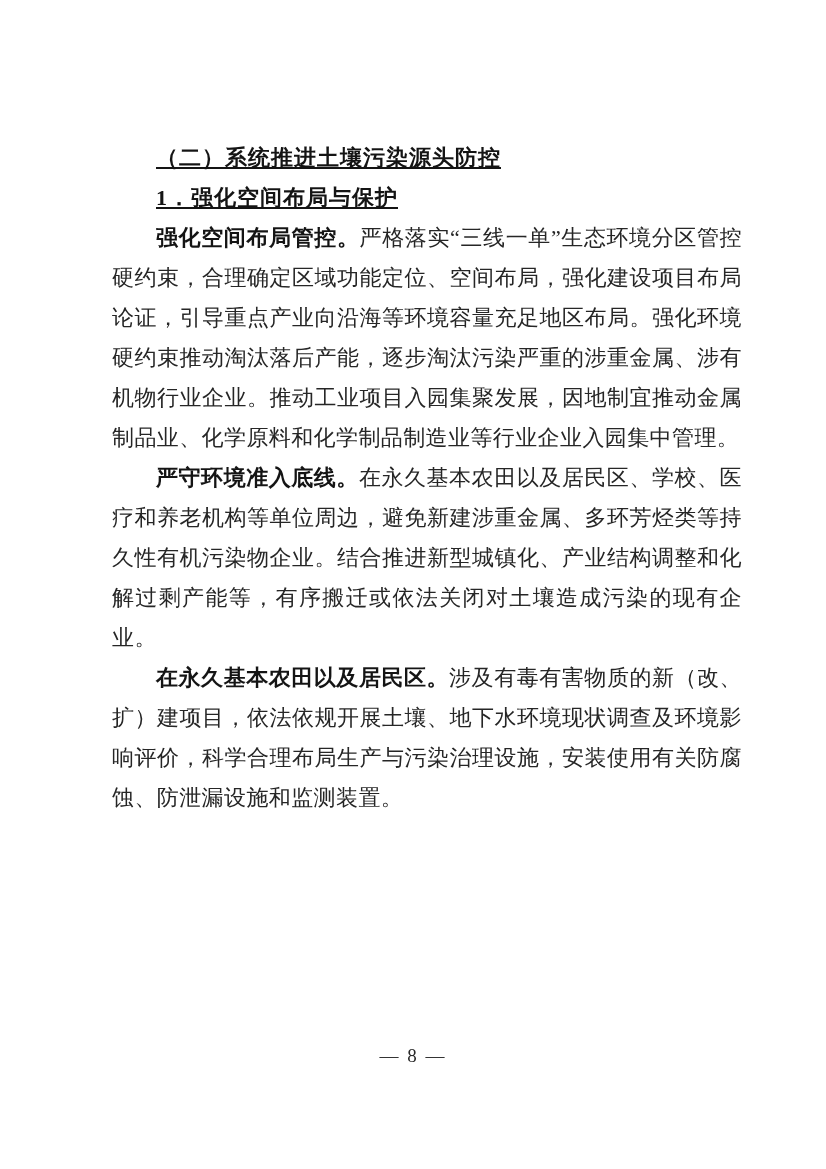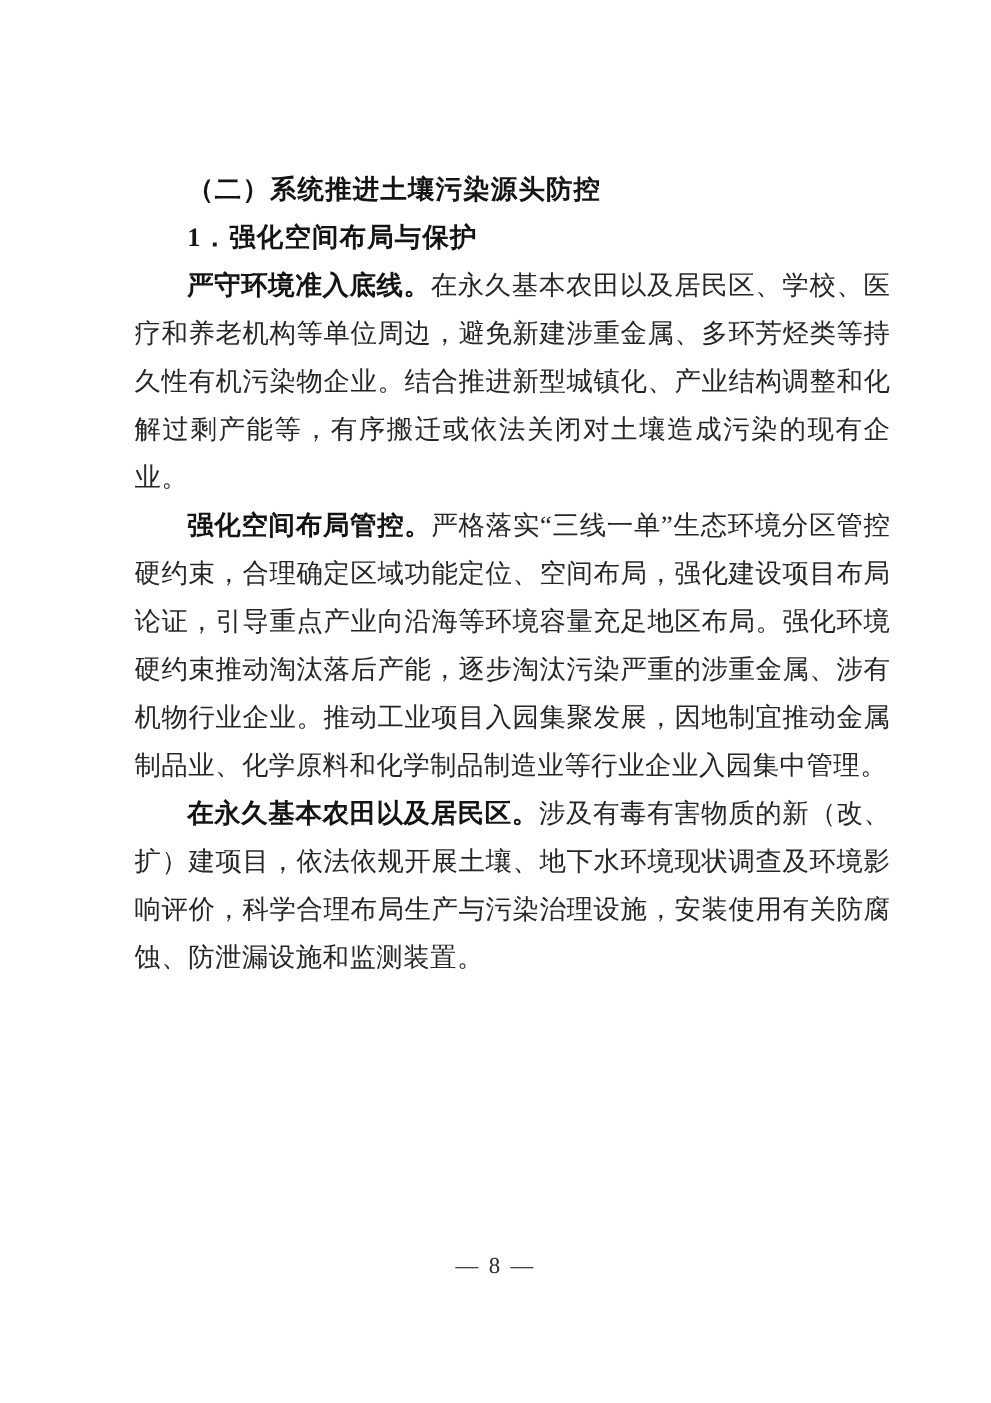--- a/index.html
+++ b/index.html
@@ -34,20 +34,21 @@
   }
   .h2, .h3 {
     margin: 0;
     font-size: 22px;
     line-height: 40px;
     font-weight: bold;
     color: #141414;
     text-indent: 2em;
     text-align: left;
     letter-spacing: 1px;
+    text-decoration: underline;
   }
   .para {
     margin: 0;
     text-indent: 2em;
     color: #262626;
   }
   .para .lead {
     font-weight: bold;
     color: #141414;
   }
@@ -67,23 +68,23 @@
 <body>
 
 <div class="page">
 
   <main class="text-block">
 
     <h2 class="h2">（二）系统推进土壤污染源头防控</h2>
 
     <h3 class="h3">1．强化空间布局与保护</h3>
 
+    <p class="para"><span class="lead">强化空间布局管控。</span><span>严格落实“三线一单”生态环境分区管控硬约束，合理确定区域功能定位、空间布局，强化建设项目布局论证，引导重点产业向沿海等环境容量充足地区布局。强化环境硬约束推动淘汰落后产能，逐步淘汰污染严重的涉重金属、涉有机物行业企业。推动工业项目入园集聚发展，因地制宜推动金属制品业、化学原料和化学制品制造业等行业企业入园集中管理。</span></p>
+
     <p class="para"><span class="lead">严守环境准入底线。</span><span>在永久基本农田以及居民区、学校、医疗和养老机构等单位周边，避免新建涉重金属、多环芳烃类等持久性有机污染物企业。结合推进新型城镇化、产业结构调整和化解过剩产能等，有序搬迁或依法关闭对土壤造成污染的现有企业。</span></p>
-
-    <p class="para"><span class="lead">强化空间布局管控。</span><span>严格落实“三线一单”生态环境分区管控硬约束，合理确定区域功能定位、空间布局，强化建设项目布局论证，引导重点产业向沿海等环境容量充足地区布局。强化环境硬约束推动淘汰落后产能，逐步淘汰污染严重的涉重金属、涉有机物行业企业。推动工业项目入园集聚发展，因地制宜推动金属制品业、化学原料和化学制品制造业等行业企业入园集中管理。</span></p>
 
 
     <p class="para"><span class="lead">在永久基本农田以及居民区。</span><span>涉及有毒有害物质的新（改、扩）建项目，依法依规开展土壤、地下水环境现状调查及环境影响评价，科学合理布局生产与污染治理设施，安装使用有关防腐蚀、防泄漏设施和监测装置。</span></p>
 
 
   </main>
 
   <footer class="footer">
     <span>— 8 —</span>
   </footer>

